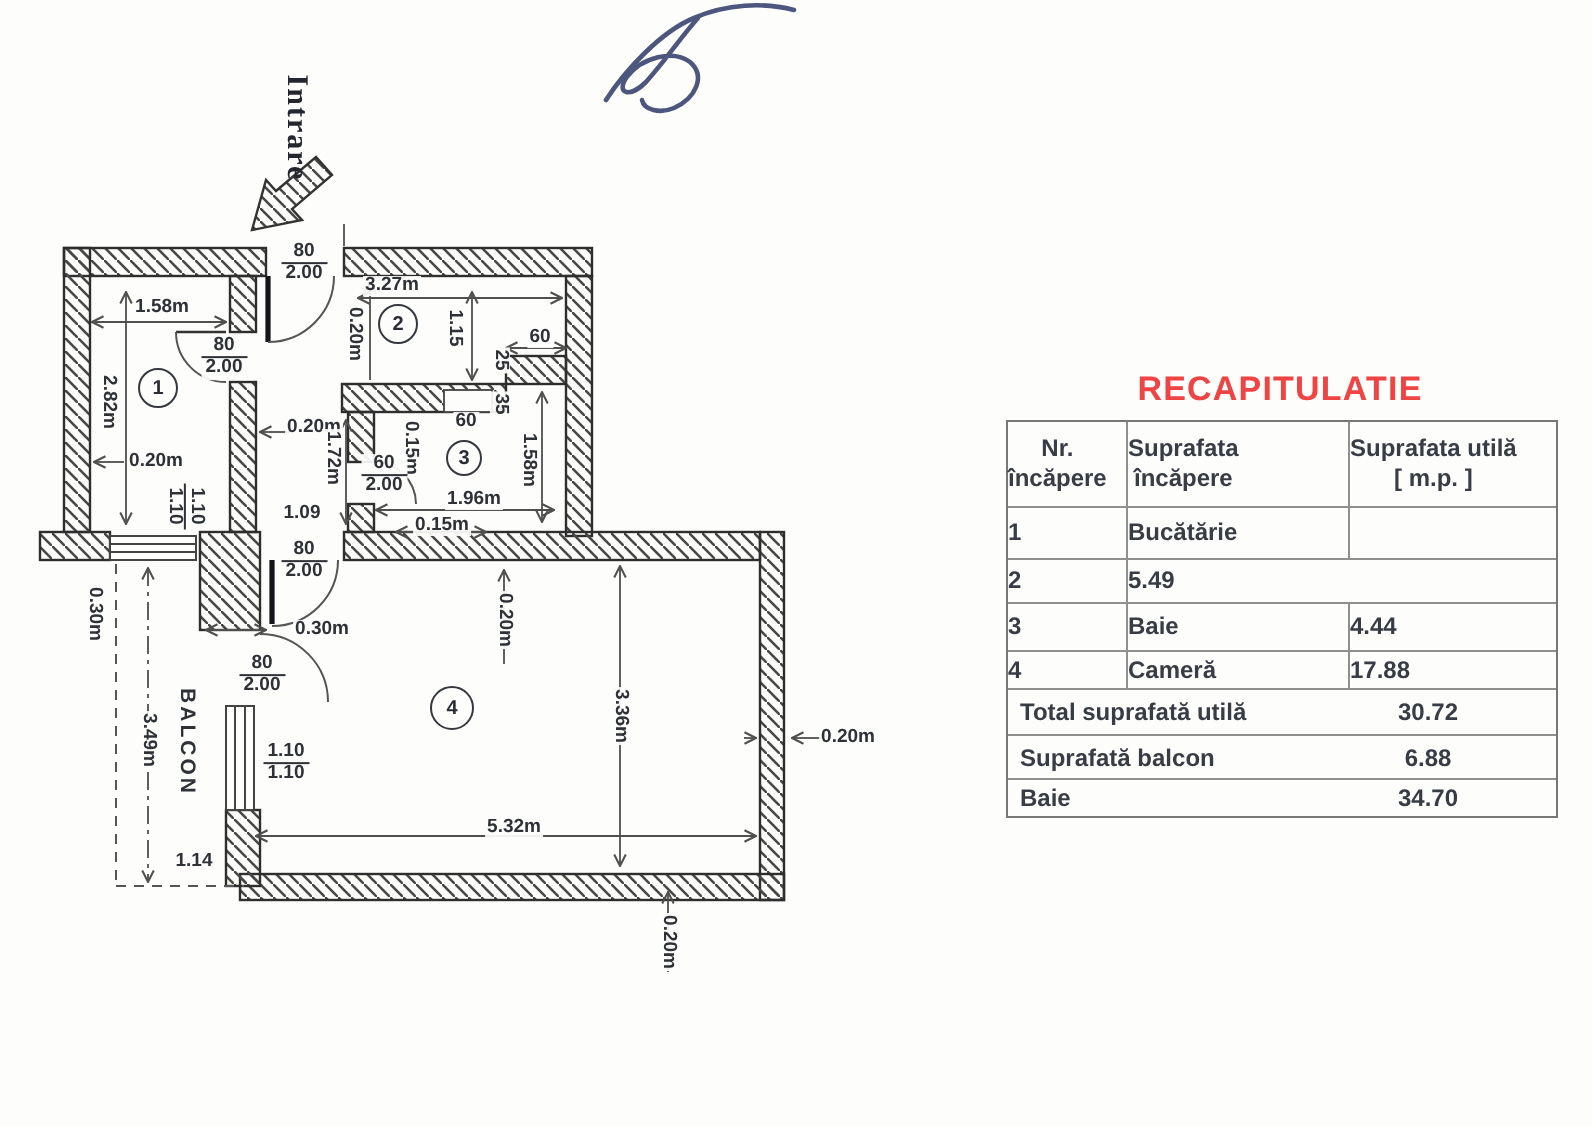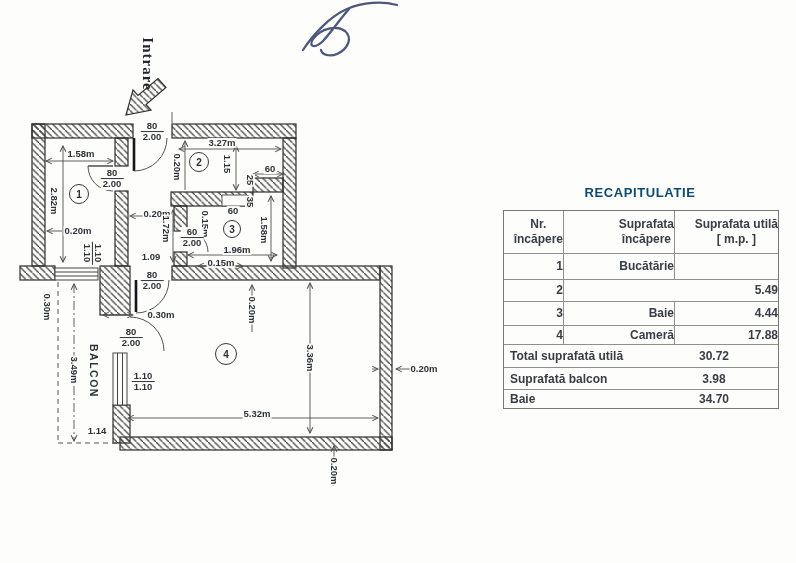--- a/index.html
+++ b/index.html
@@ -17,26 +17,26 @@
         align-items:center;font-size:9.5px;font-weight:bold;color:#2e3136;line-height:1.1;
         background:rgba(253,253,252,.92);z-index:5;}
   .frac.rot{transform:translate(-50%,-50%) rotate(90deg);}
   .frac .den{border-top:1px solid #2e3136;padding:0 2px;}
   .frac .num{padding:0 2px;}
   .roomnum{position:absolute;border:1.2px solid #35383d;border-radius:50%;background:rgba(253,253,252,.85);
         display:flex;align-items:center;justify-content:center;font-size:10px;font-weight:bold;
         color:#2a2d33;z-index:5;}
   
   #recap-title{position:absolute;left:503px;top:185px;width:274px;text-align:center;
-        font-size:13px;font-weight:bold;letter-spacing:.6px;color:#0c4a6e;}
+        font-size:17px;font-weight:bold;letter-spacing:.6px;color:#ef4444;}
   #recap{position:absolute;left:503px;top:210px;width:274px;border:1px solid #777;
         color:#383c45;font-size:12px;font-weight:bold;}
   .trow{position:relative;display:flex;border-bottom:1px solid #8f8f8f;align-items:stretch;}
   .trow:last-child{border-bottom:none;}
-  .tc{display:flex;align-items:center;justify-content:flex-end;text-align:center;line-height:1.25;}
+  .tc{display:flex;align-items:center;justify-content:flex-start;text-align:center;line-height:1.25;}
   .tc.c1{width:59px;border-right:1px solid #8f8f8f;}
   .tc.c2{width:110px;border-right:1px solid #8f8f8f;}
   .tc.c3{flex:1;}
   .trow.total .tlabel{display:flex;align-items:center;padding-left:6px;flex:1;}
   .trow.total .tvalue{position:absolute;left:170px;width:80px;top:0;bottom:0;display:flex;
         align-items:center;justify-content:center;}
 </style>
 </head>
 <body>
 
@@ -126,21 +126,21 @@
 
     <g fill="none" stroke="#3a4470" stroke-width="2.3" stroke-linecap="round" opacity="0.9">
       <path d="M 303,50 C 312,36 330,16 347,9 C 363,2 382,1 397,5"></path>
       <path d="M 349,9 C 340,19 333,30 323,41 C 315,49 308,47 313,39 C 321,28 337,25 345,31 C 353,38 348,49 337,54 C 330,57 322,55 321,50"></path>
     </g>
   </svg>
 
   <div id="labels" style="position:absolute;left:0;top:0;width:796px;height:563px;">
       <div class="plabel rot intrare" style="left: 147px; top: 64px;">Intrare</div>
       <div class="plabel" style="left: 81px; top: 154px;">1.58m</div>
-      <div class="plabel" style="left: 222px; top: 143px;">3.27m</div>
+      <div class="plabel" style="left: 196px; top: 143px;">3.27m</div>
       <div class="plabel rot" style="left: 177px; top: 167px;">0.20m</div>
       <div class="plabel rot" style="left: 227px; top: 164px;">1.15</div>
       <div class="plabel" style="left: 270px; top: 169px;">60</div>
       <div class="plabel rot" style="left: 250px; top: 180px;">25</div>
       <div class="plabel rot" style="left: 54px; top: 201px;">2.82m</div>
       <div class="plabel" style="left: 157px; top: 214px;">0.20m</div>
       <div class="plabel rot" style="left: 166px; top: 229px;">1.72m</div>
       <div class="plabel rot" style="left: 205px; top: 224px;">0.15m</div>
       <div class="plabel rot" style="left: 250px; top: 202px;">35</div>
       <div class="plabel" style="left: 233px; top: 211px;">60</div>
@@ -232,21 +232,21 @@
         <div class="tc c1">4</div>
         <div class="tc c2">Cameră</div>
         <div class="tc c3">17.88</div>
       </div>
       <div class="trow total" style="height: 22px; text-align: center;">
         <div class="tlabel">Total suprafată utilă</div>
         <div class="tvalue">30.72</div>
       </div>
       <div class="trow total" style="height: 21px;">
         <div class="tlabel">Suprafată balcon</div>
-        <div class="tvalue">3.98</div>
+        <div class="tvalue">6.88</div>
       </div>
       <div class="trow total" style="height: 18px;">
         <div class="tlabel">Baie</div>
         <div class="tvalue">34.70</div>
       </div>
     </div>
 
 </div>
 
 </body></html>

